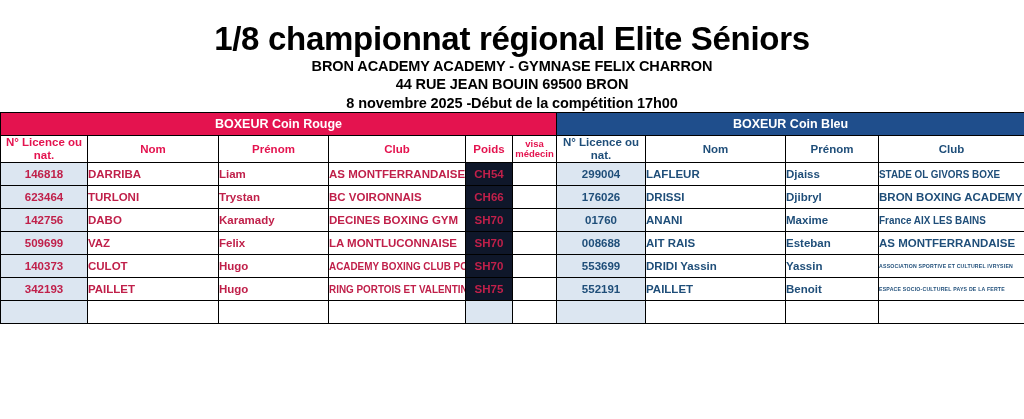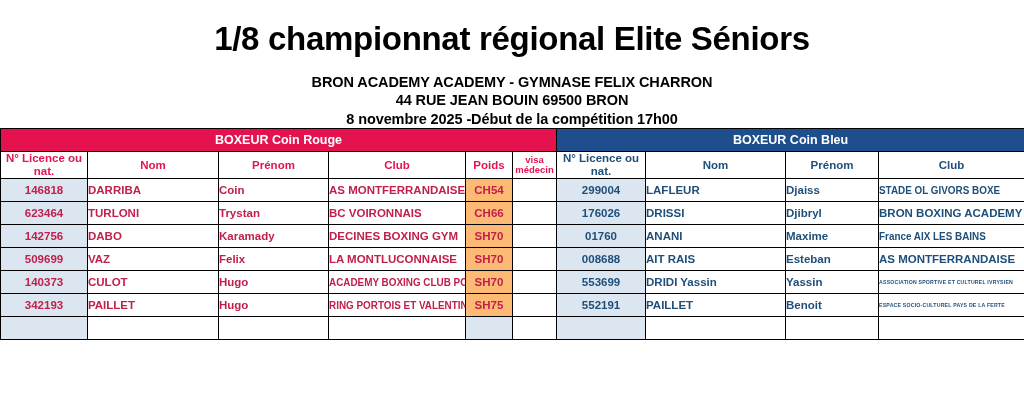--- a/index.html
+++ b/index.html
@@ -15,21 +15,20 @@
     font-size:33px;
     font-weight:bold;
     color:#000;
     letter-spacing:-0.3px;
     margin:22px 0 0 0;
     line-height:1.05;
     font-stretch:condensed;
   }
   .subtitle-block{
     text-align:center;
-    margin-top:16px;
     color:#000;
   }
   .subtitle-line{
     font-size:14.5px;
     font-weight:bold;
     line-height:1.28;
     letter-spacing:-0.1px;
   }
 
   table.sheet{
@@ -90,21 +89,21 @@
   }
   td.lic{
     background:#DCE6F1;
     text-align:center;
     font-size:11.5px;
     font-weight:bold;
   }
   td.lic.red{color:#C0204A;}
   td.lic.blue{color:#1F4E79;}
   td.poids{
-    background:#fdba74;
+    background:#0f172a;
     text-align:center;
     color:#C0204A;
     font-size:11.5px;
     font-weight:bold;
   }
   td.red-txt{color:#C0204A;}
   td.blue-txt{color:#1F4E79;}
   td.visa{background:#ffffff;}
 
   
@@ -179,21 +178,21 @@
       <td class="hdr hdr-blue">Nom</td>
       <td class="hdr hdr-blue">Prénom</td>
       <td class="hdr hdr-blue">Club</td>
     </tr>
 
     </tbody>
       <tbody id="rows-body">
         <tr>
           <td class="cell lic red">146818</td>
           <td class="cell red-txt">DARRIBA</td>
-          <td class="cell red-txt">Coin</td>
+          <td class="cell red-txt">Liam</td>
           <td class="cell red-txt">AS MONTFERRANDAISE</td>
           <td class="cell poids">CH54</td>
           <td class="cell visa"></td>
           <td class="cell lic blue">299004</td>
           <td class="cell blue-txt">LAFLEUR</td>
           <td class="cell blue-txt">Djaiss</td>
           <td class="cell blue-txt">
             <span class="squeeze">STADE OL GIVORS BOXE</span>
           </td>
         </tr>

